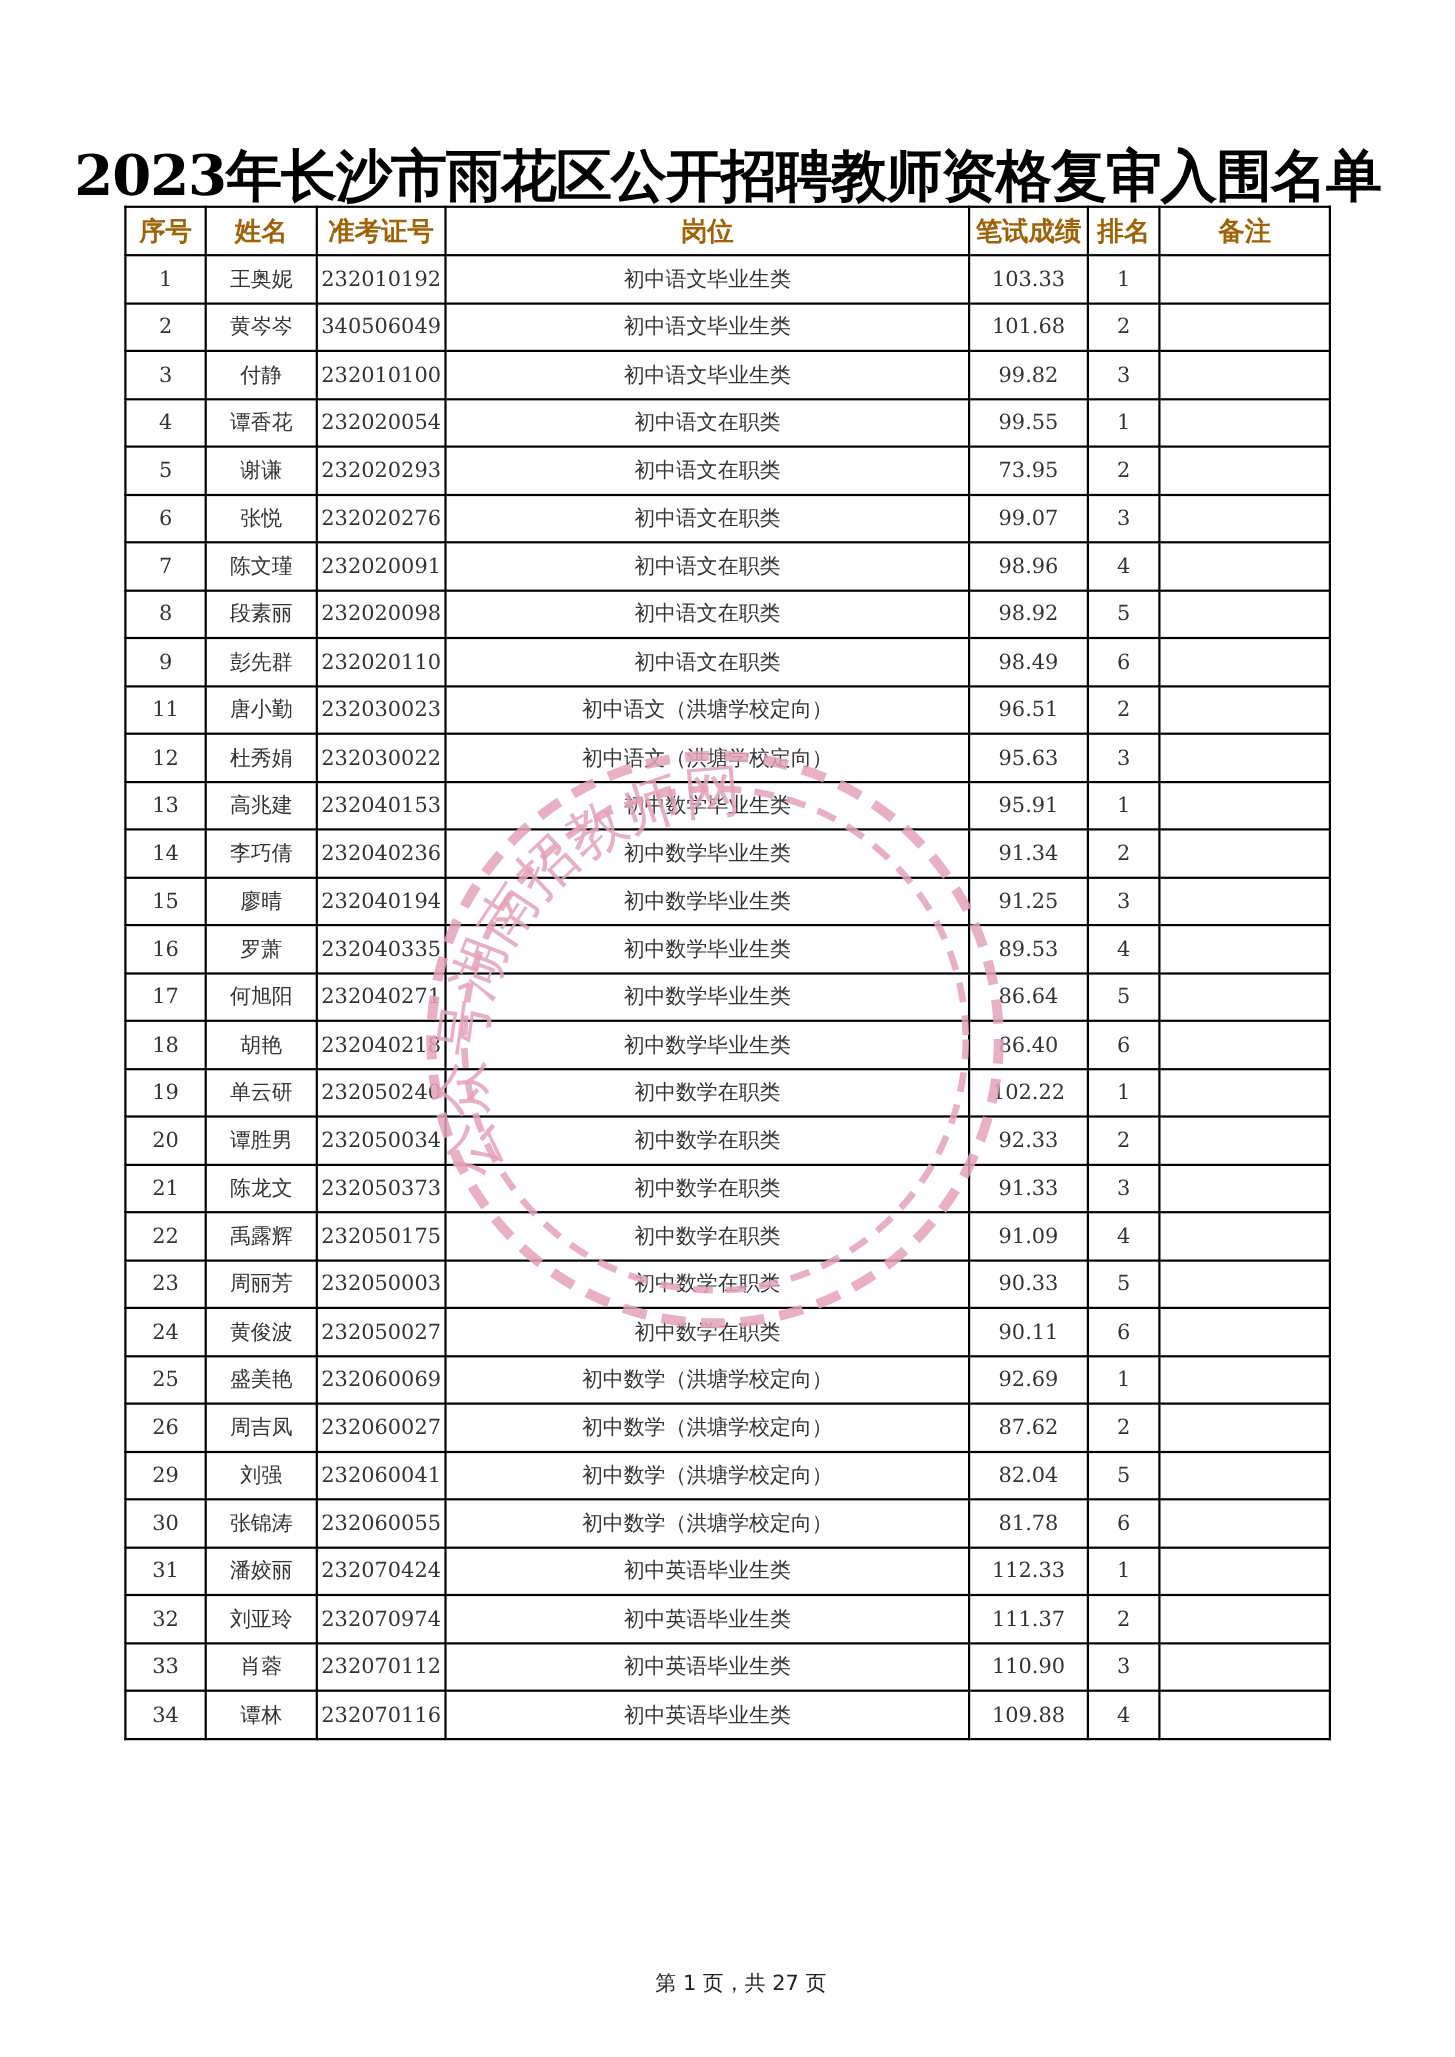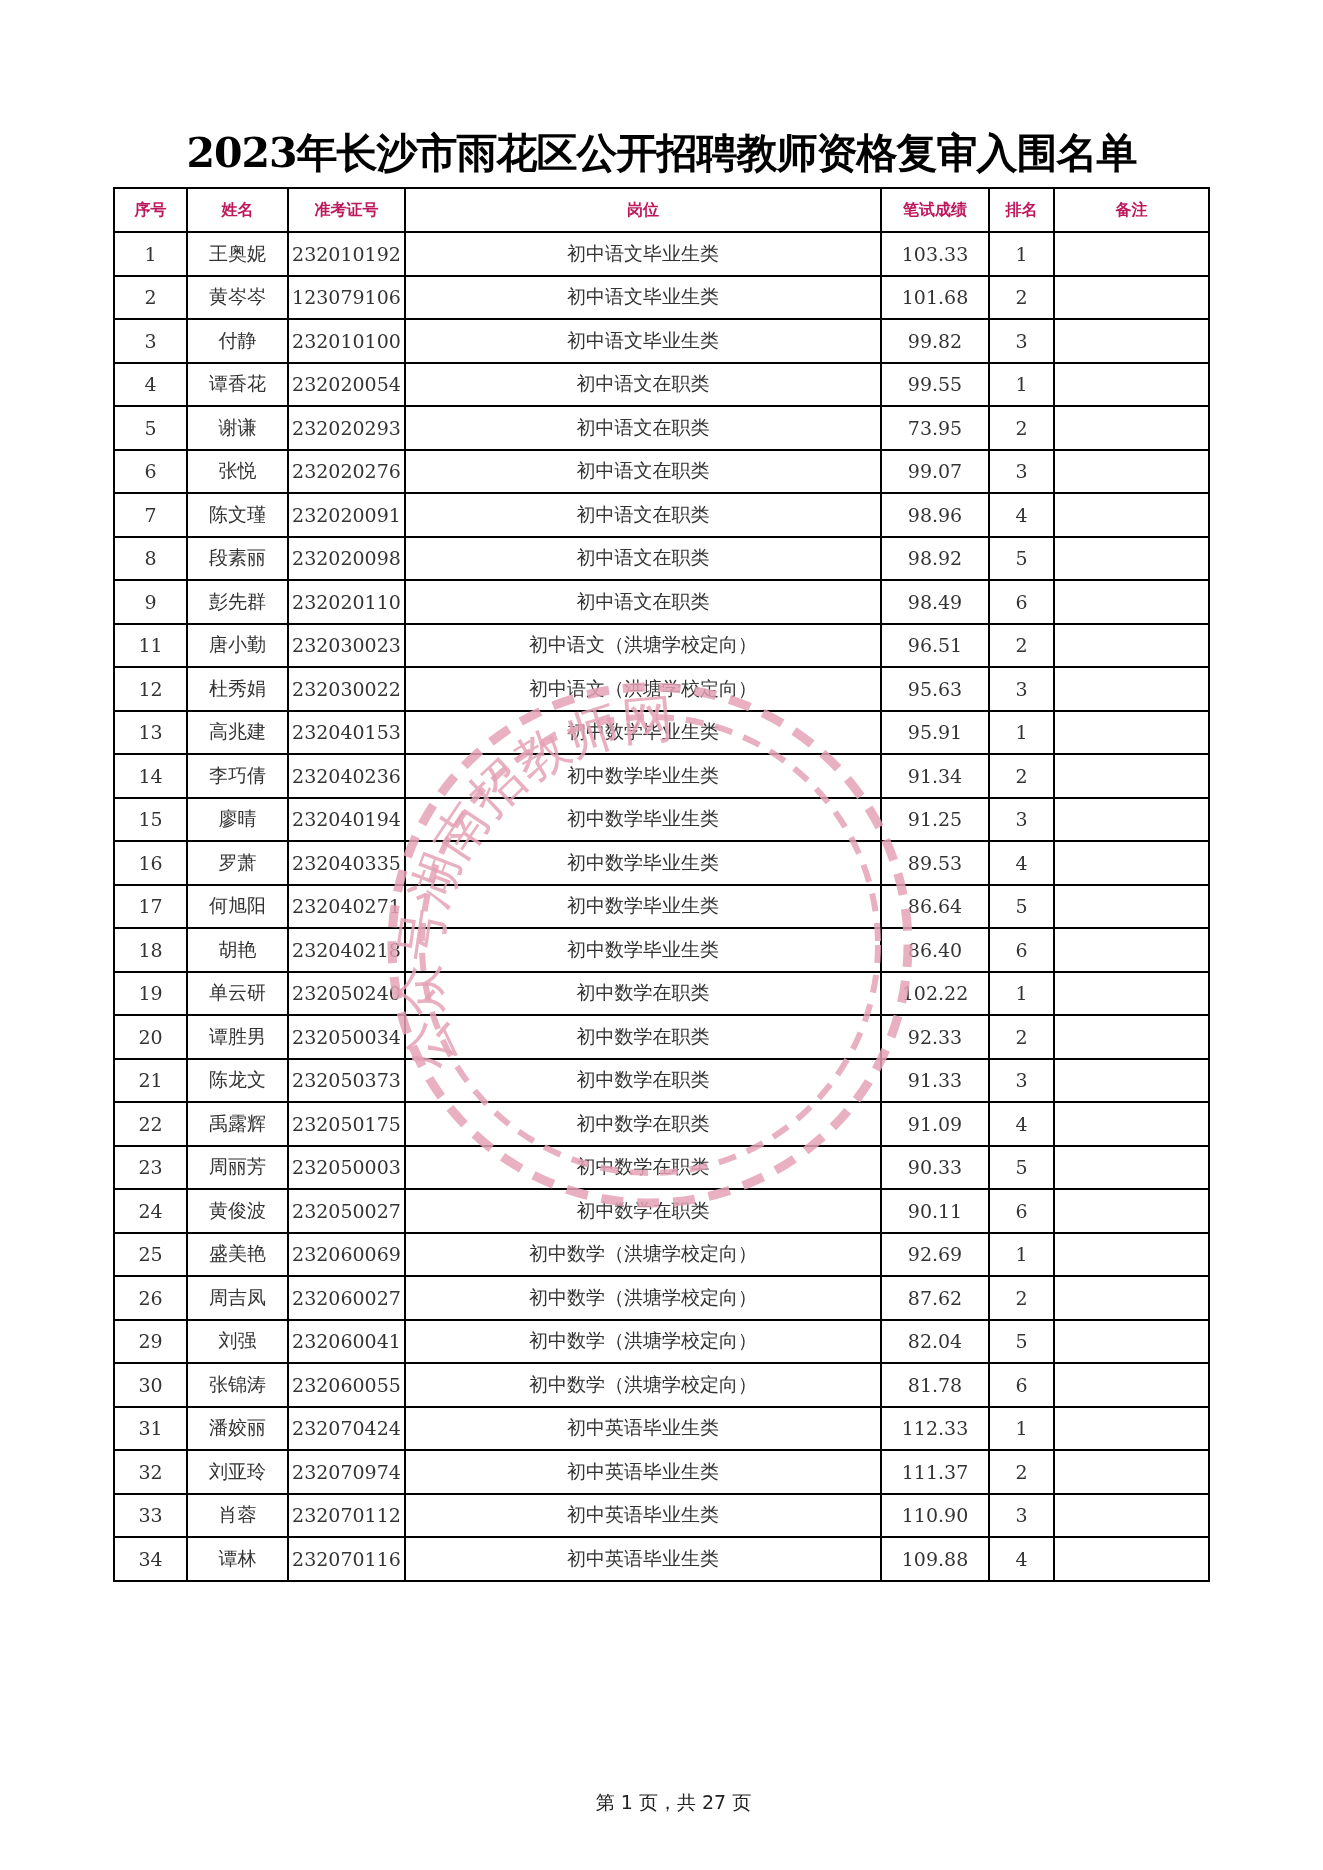--- a/index.html
+++ b/index.html
@@ -1,32 +1,32 @@
 <!DOCTYPE html>
 <html><head>
 <meta charset="utf-8">
 <style>
   html, body { margin: 0; padding: 0; background: #ffffff; }
   body { width: 1323px; height: 1870px; position: relative; overflow: hidden; }
   .page-title {
     position: absolute; left: 0; top: 126px; width: 1323px; text-align: center;
-    font-family: "DejaVu Serif", serif; font-weight: bold; font-size: 41px;
+    font-family: "DejaVu Serif", serif; font-weight: bold; font-size: 51px;
     letter-spacing: -1px; color: #000; white-space: nowrap;
   }
   table.roster {
     position: absolute; left: 113px; top: 187px; width: 1095px;
     border-collapse: collapse; table-layout: fixed;
   }
   table.roster th, table.roster td {
     border: 2.5px solid #000; text-align: center; vertical-align: middle; padding: 0;
     overflow: hidden; white-space: nowrap;
   }
   table.roster th {
     height: 42px; font-family: "DejaVu Sans", sans-serif; font-weight: bold;
-    font-size: 16px; color: #be185d;
+    font-size: 24px; color: #a16207;
   }
   table.roster td {
     height: 41.5px; font-family: "DejaVu Serif", serif; font-size: 19px; color: #333;
   }
   .footer {
     position: absolute; left: 0; top: 1790px; width: 1323px; text-align: center;
     font-family: "DejaVu Sans", sans-serif; font-size: 19px; color: #222; margin-left: 12px;
   }
   .watermark { position: absolute; left: 0; top: 0; width: 1323px; height: 1870px; pointer-events: none; }
 </style>
@@ -62,21 +62,21 @@
         <td>王奥妮</td>
         <td>232010192</td>
         <td>初中语文毕业生类</td>
         <td>103.33</td>
         <td>1</td>
         <td></td>
       </tr>
       <tr>
         <td>2</td>
         <td>黄岑岑</td>
-        <td>123079106</td>
+        <td>340506049</td>
         <td>初中语文毕业生类</td>
         <td>101.68</td>
         <td>2</td>
         <td></td>
       </tr>
       <tr>
         <td>3</td>
         <td>付静</td>
         <td>232010100</td>
         <td>初中语文毕业生类</td>

